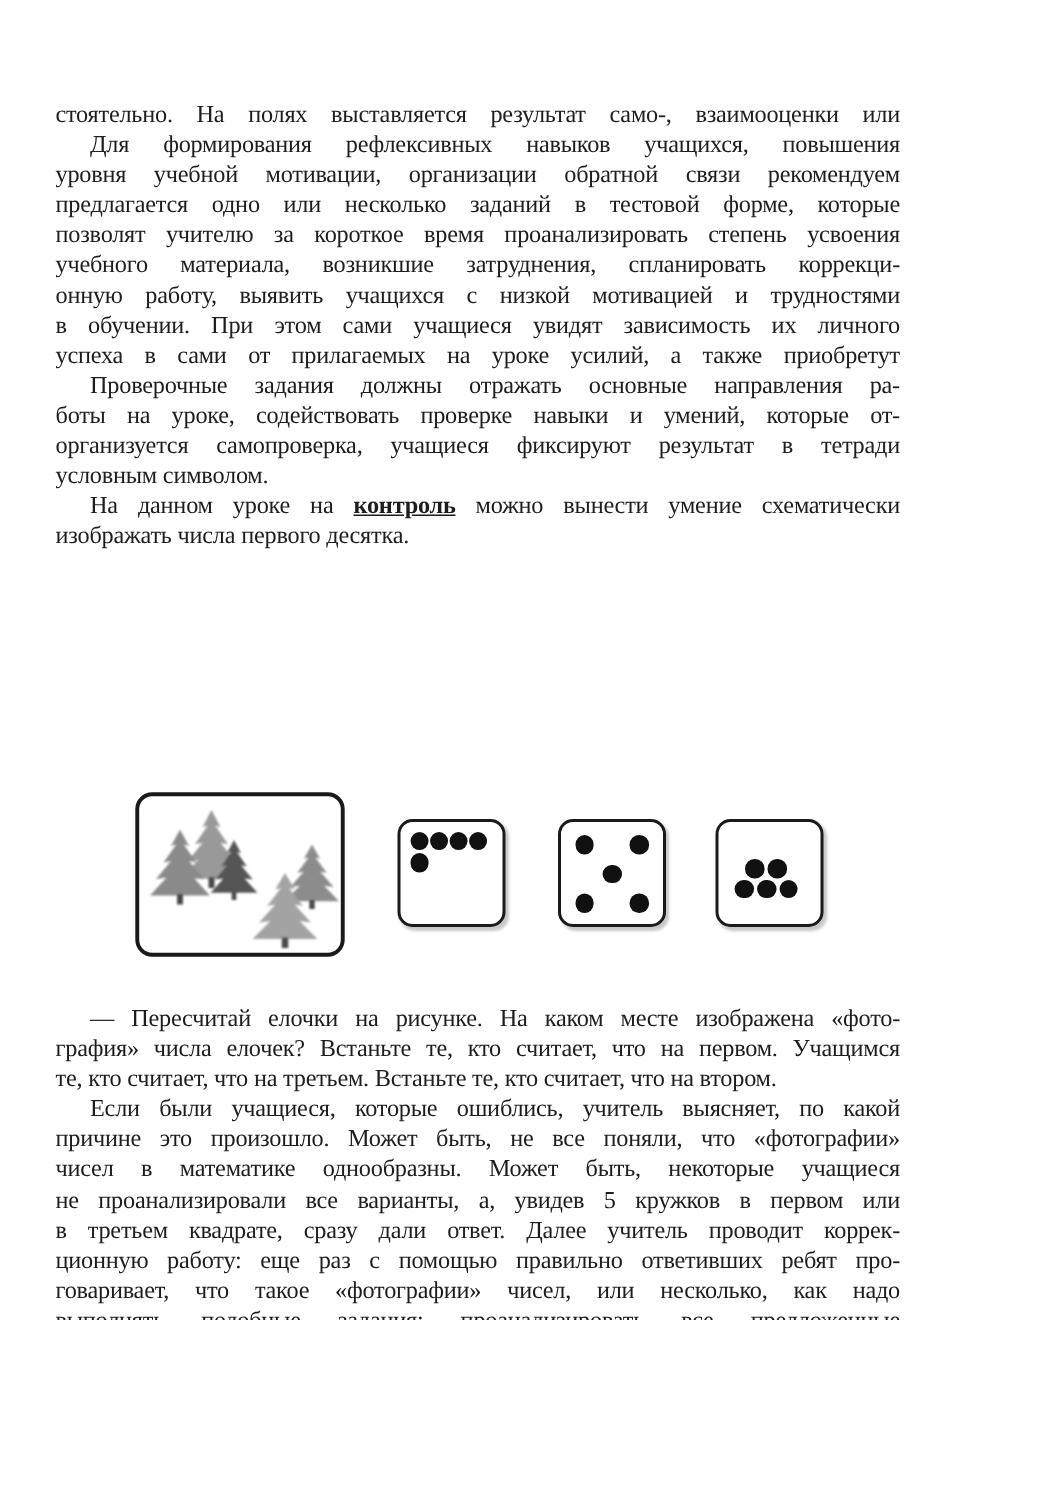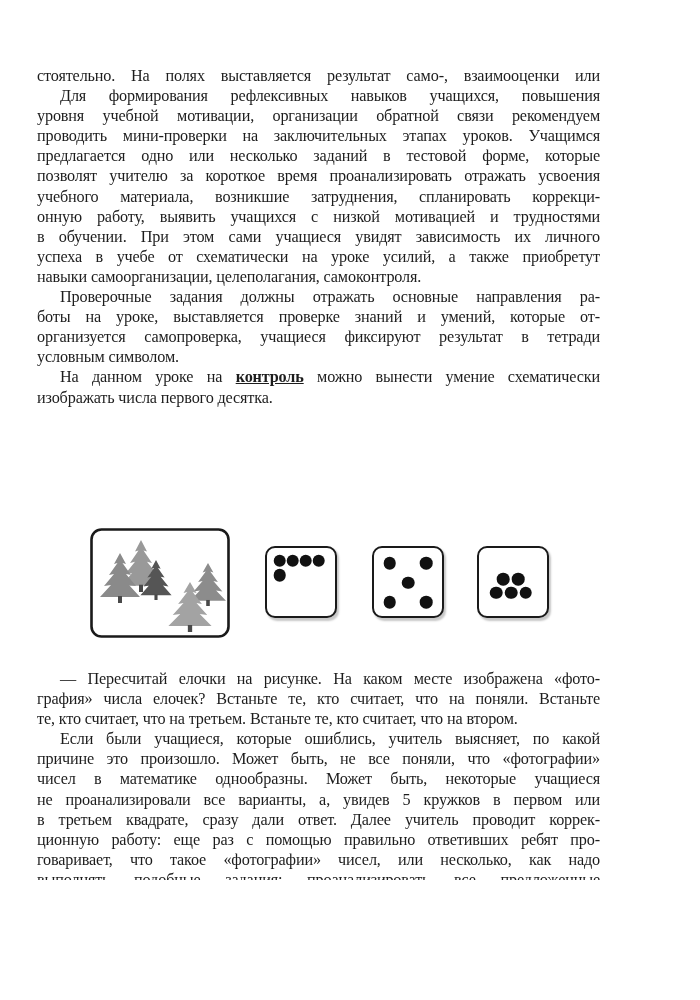--- a/index.html
+++ b/index.html
@@ -73,32 +73,30 @@
 
 <div class="page">
 
   <div class="textblock" id="text-above">
       <div>
         <div class="line">стоятельно. На полях выставляется результат само-, взаимооценки или</div>
       </div>
       <div>
         <div class="line indent">Для формирования рефлексивных навыков учащихся, повышения</div>
         <div class="line">уровня учебной мотивации, организации обратной связи рекомендуем</div>
-        <div class="line">проводить мини-проверки на заключительных этапах уроков. Учащимся</div>
         <div class="line">предлагается одно или несколько заданий в тестовой форме, которые</div>
-        <div class="line">позволят учителю за короткое время проанализировать отражать усвоения</div>
+        <div class="line">позволят учителю за короткое время проанализировать степень усвоения</div>
         <div class="line">учебного материала, возникшие затруднения, спланировать коррекци-</div>
         <div class="line">онную работу, выявить учащихся с низкой мотивацией и трудностями</div>
         <div class="line">в обучении. При этом сами учащиеся увидят зависимость их личного</div>
-        <div class="line">успеха в учебе от схематически на уроке усилий, а также приобретут</div>
-        <div class="line last">навыки самоорганизации, целеполагания, самоконтроля.</div>
+        <div class="line">успеха в сами от прилагаемых на уроке усилий, а также приобретут</div>
       </div>
       <div>
         <div class="line indent">Проверочные задания должны отражать основные направления ра-</div>
-        <div class="line">боты на уроке, выставляется проверке знаний и умений, которые от-</div>
+        <div class="line">боты на уроке, содействовать проверке навыки и умений, которые от-</div>
         <div class="line">организуется самопроверка, учащиеся фиксируют результат в тетради</div>
         <div class="line last">условным символом.</div>
       </div>
       <div>
         <div class="line indent"><span>На данном уроке на </span><span class="seg-b">контроль</span><span> можно вынести умение схематически</span></div>
         <div class="line last">изображать числа первого десятка.</div>
       </div>
     </div>
 
   <div class="figure-row">
@@ -142,21 +140,21 @@
         <span class="dot" style="left: 58%; top: 46%; background: rgb(17, 17, 17);"></span>
         <span class="dot" style="left: 25%; top: 66%; background: rgb(17, 17, 17);"></span>
         <span class="dot" style="left: 47%; top: 66%; background: rgb(17, 17, 17);"></span>
         <span class="dot" style="left: 69%; top: 66%; background: rgb(17, 17, 17);"></span>
       </div>
   </div>
 
   <div class="textblock" id="text-below">
       <div>
         <div class="line indent">— Пересчитай елочки на рисунке. На каком месте изображена «фото-</div>
-        <div class="line">графия» числа елочек? Встаньте те, кто считает, что на поняли. Встаньте</div>
+        <div class="line">графия» числа елочек? Встаньте те, кто считает, что на первом. Учащимся</div>
         <div class="line last">те, кто считает, что на третьем. Встаньте те, кто считает, что на втором.</div>
       </div>
       <div>
         <div class="line indent">Если были учащиеся, которые ошиблись, учитель выясняет, по какой</div>
         <div class="line">причине это произошло. Может быть, не все поняли, что «фотографии»</div>
         <div class="line">чисел в математике однообразны. Может быть, некоторые учащиеся</div>
         <div class="line">не проанализировали все варианты, а, увидев 5 кружков в первом или</div>
         <div class="line">в третьем квадрате, сразу дали ответ. Далее учитель проводит коррек-</div>
         <div class="line">ционную работу: еще раз с помощью правильно ответивших ребят про-</div>
         <div class="line">говаривает, что такое «фотографии» чисел, или несколько, как надо</div>

